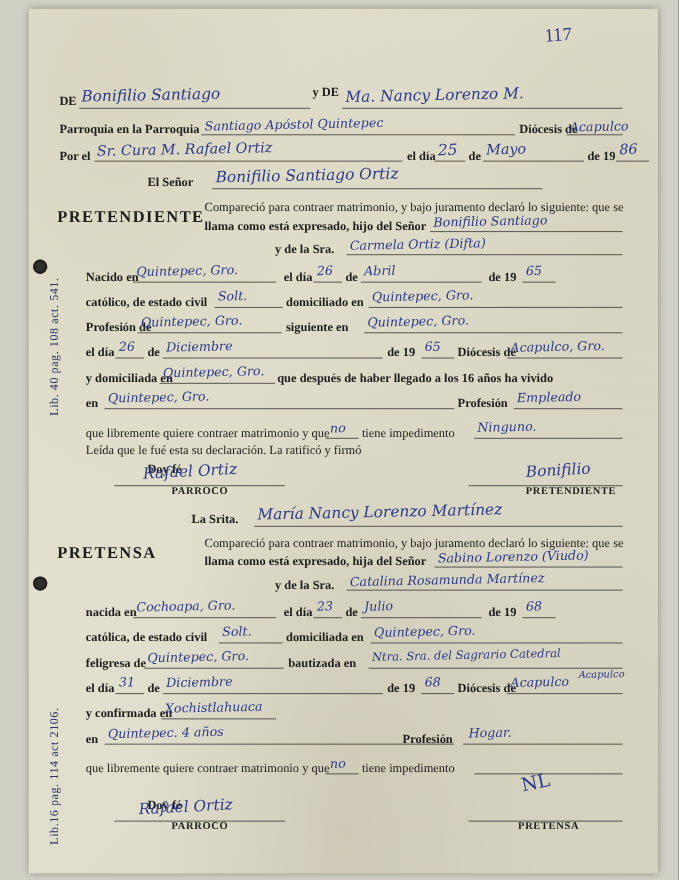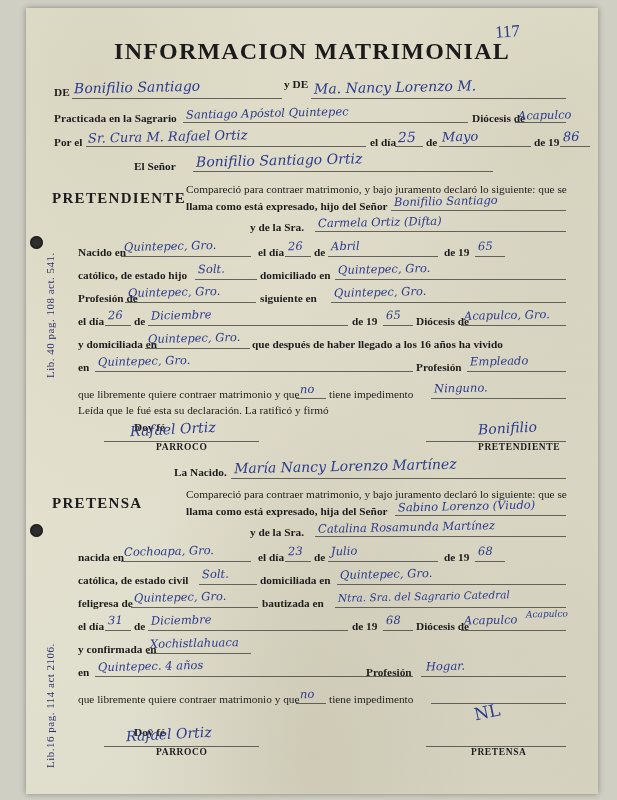--- a/index.html
+++ b/index.html
@@ -124,30 +124,29 @@
   <div id="sheet">
 
     <div class="punch" style="top:228px;"></div>
     <div class="punch" style="top:516px;"></div>
 
     <div class="ml" style="left:18px;top:370px;">Lib. 40 pag. 108 act. 541.</div>
     <div class="ml" style="left:18px;top:760px;">Lib.16 pag. 114 act 2106.</div>
 
     <div class="pagenum">117</div>
 
-    <h1 id="title">INFORMACION MATRIMONIAL</h1>
 
     <div class="p" style="left:28px;top:78px;">DE</div>
     <div class="h b" style="left:48px;top:71px;">Bonifilio Santiago</div>
     <div class="p" style="left:258px;top:70px;">y DE</div>
     <div class="h b" style="left:288px;top:71px;">Ma. Nancy Lorenzo M.</div>
     <div class="line" style="left:46px;top:90px;width:210px;"></div>
     <div class="line" style="left:285px;top:90px;width:255px;"></div>
 
-    <div class="p" style="left:28px;top:104px;">Practicada en la Sagrario</div>
+    <div class="p" style="left:28px;top:104px;">Parroquia en la Parroquia</div>
     <div class="h s" style="left:160px;top:98px;">Santiago Apóstol Quintepec</div>
     <div class="line" style="left:157px;top:114px;width:285px;"></div>
     <div class="p" style="left:446px;top:104px;">Diócesis de</div>
     <div class="h s" style="left:492px;top:100px;">Acapulco</div>
     <div class="line" style="left:489px;top:114px;width:51px;"></div>
 
     <div class="p" style="left:28px;top:128px;">Por el</div>
     <div class="h" style="left:62px;top:121px;">Sr. Cura M. Rafael Ortiz</div>
     <div class="line" style="left:60px;top:138px;width:280px;"></div>
     <div class="p" style="left:344px;top:128px;">el día</div>
@@ -180,21 +179,21 @@
     <div class="p" style="left:232px;top:238px;">el día</div>
     <div class="h s" style="left:262px;top:231px;">26</div>
     <div class="line" style="left:259px;top:248px;width:26px;"></div>
     <div class="p" style="left:288px;top:238px;">de</div>
     <div class="h s" style="left:305px;top:231px;">Abril</div>
     <div class="line" style="left:302px;top:248px;width:110px;"></div>
     <div class="p" style="left:418px;top:238px;">de 19</div>
     <div class="h s" style="left:452px;top:231px;">65</div>
     <div class="line" style="left:449px;top:248px;width:30px;"></div>
 
-    <div class="p" style="left:52px;top:261px;">católico, de estado hijo</div>
+    <div class="p" style="left:52px;top:261px;">católico, de estado civil</div>
     <div class="h s" style="left:172px;top:254px;">Solt.</div>
     <div class="line" style="left:169px;top:271px;width:62px;"></div>
     <div class="p" style="left:234px;top:261px;">domiciliado en</div>
     <div class="h s" style="left:312px;top:254px;">Quintepec, Gro.</div>
     <div class="line" style="left:309px;top:271px;width:231px;"></div>
 
     <div class="p" style="left:52px;top:284px;">Profesión de</div>
     <div class="h s" style="left:102px;top:277px;">Quintepec, Gro.</div>
     <div class="line" style="left:99px;top:294px;width:131px;"></div>
     <div class="p" style="left:234px;top:284px;">siguiente en</div>
@@ -237,21 +236,21 @@
     <div class="p" style="left:108px;top:413px;">Doy fé</div>
 
     <div class="sig" style="left:104px;top:413px;">Rafael Ortiz</div>
     <div class="line" style="left:78px;top:433px;width:155px;"></div>
     <div class="lbl" style="left:130px;top:434px;">PARROCO</div>
 
     <div class="sig" style="left:452px;top:412px;">Bonifilio</div>
     <div class="line" style="left:400px;top:433px;width:140px;"></div>
     <div class="lbl" style="left:452px;top:434px;">PRETENDIENTE</div>
 
-    <div class="p" style="left:148px;top:458px;">La Nacido.</div>
+    <div class="p" style="left:148px;top:458px;">La Srita.</div>
     <div class="h b" style="left:208px;top:450px;">María Nancy Lorenzo Martínez</div>
     <div class="line" style="left:205px;top:470px;width:335px;"></div>
 
     <div class="p big" style="left:26px;top:487px;">PRETENSA</div>
     <div class="p pn" style="left:160px;top:480px;">Compareció para contraer matrimonio, y bajo juramento declaró lo siguiente: que se</div>
     <div class="p" style="left:160px;top:497px;">llama como está expresado, hija del Señor</div>
     <div class="h s" style="left:372px;top:491px;">Sabino Lorenzo (Viudo)</div>
     <div class="line" style="left:369px;top:507px;width:171px;"></div>
 
     <div class="p" style="left:224px;top:518px;">y de la Sra.</div>

